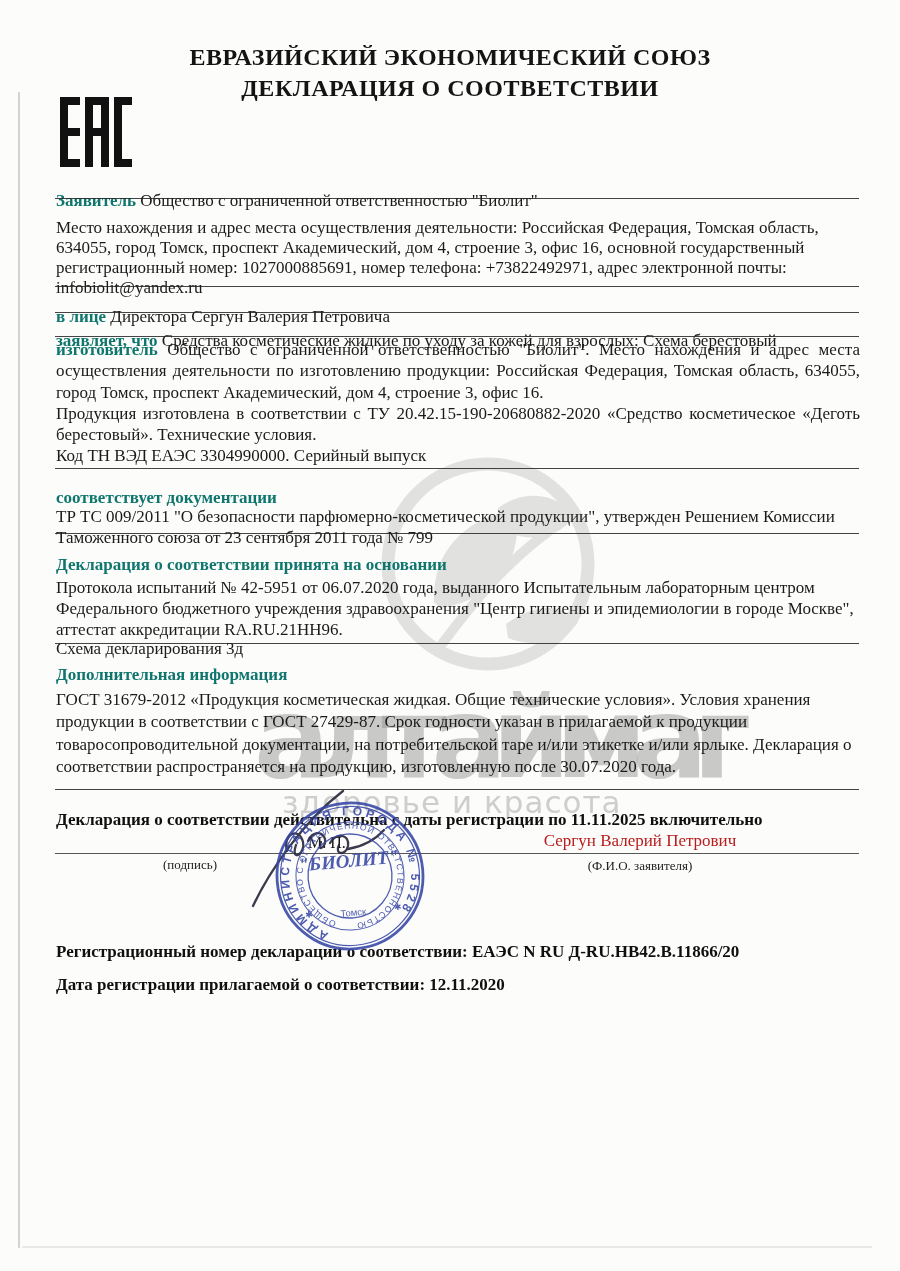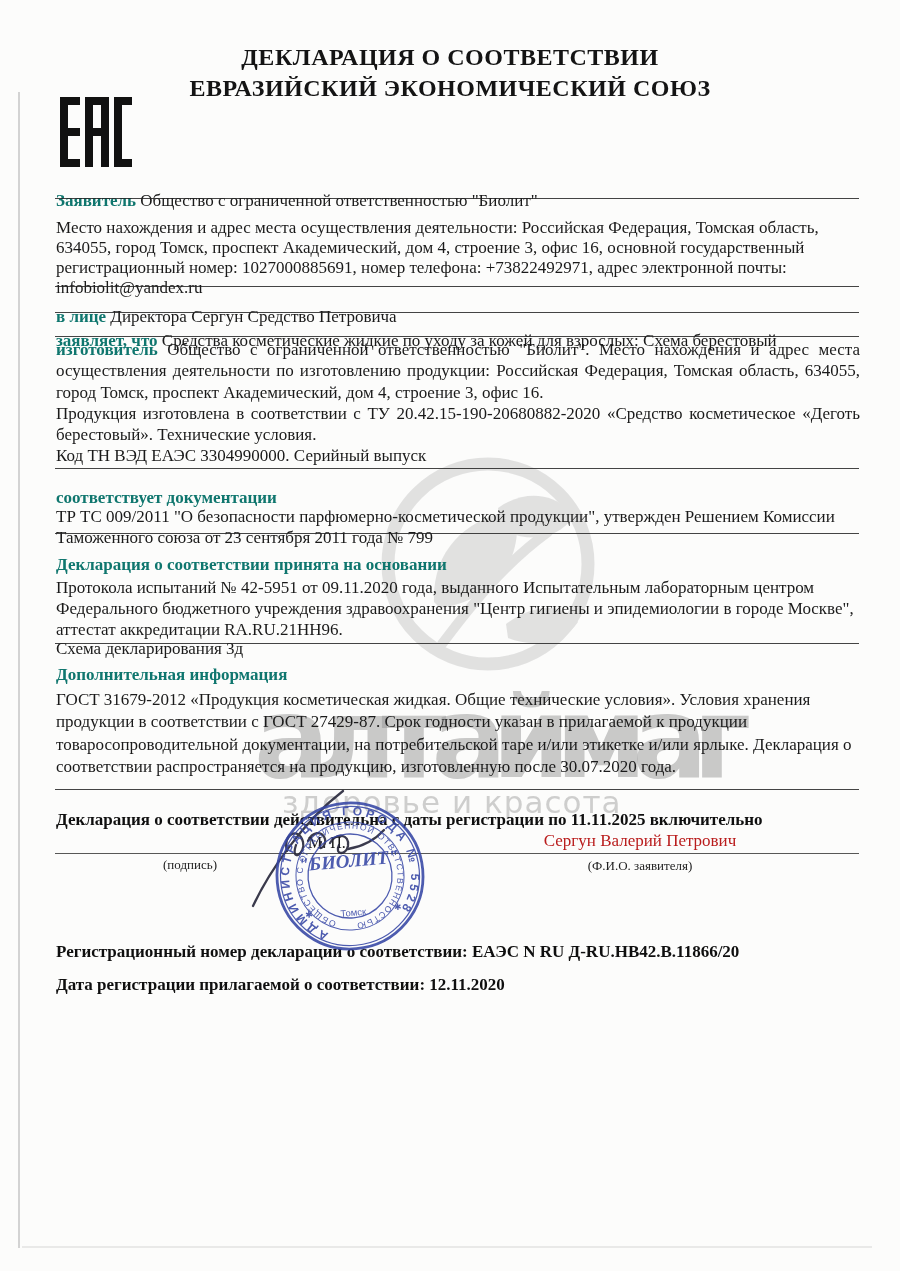--- a/index.html
+++ b/index.html
@@ -59,22 +59,22 @@
     <circle cx="112" cy="112" r="100" fill="none" stroke="#8f8f8f" stroke-width="13"></circle>
     <path d="M58,150 C56,100 88,66 140,58 C148,112 116,148 64,156 Z" fill="#8f8f8f"></path>
     <path d="M122,56 C150,36 182,42 198,64 C182,88 150,92 124,76 Z" fill="#8f8f8f"></path>
     <path d="M130,172 C160,150 188,152 202,170 C188,192 156,196 132,186 Z" fill="#8f8f8f"></path>
     <path d="M66,192 C96,152 128,112 172,80" fill="none" stroke="#8f8f8f" stroke-width="10" stroke-linecap="round"></path>
   </svg>
 
   <div class="layer-text">
 
     <div class="title">
+      <div>ЕВРАЗИЙСКИЙ ЭКОНОМИЧЕСКИЙ СОЮЗ</div>
       <div>ДЕКЛАРАЦИЯ О СООТВЕТСТВИИ</div>
-      <div>ЕВРАЗИЙСКИЙ ЭКОНОМИЧЕСКИЙ СОЮЗ</div>
     </div>
 
     <svg class="eac" width="72" height="72" viewBox="0 0 72 72">
       <g fill="#111">
         <rect x="0" y="1" width="8" height="70"></rect>
           <rect x="8" y="1" width="12" height="8"></rect>
         <rect x="8" y="32" width="12" height="8"></rect>
           <rect x="8" y="63" width="12" height="8"></rect>
         <rect x="25" y="1" width="8" height="70"></rect>
           <rect x="41" y="1" width="8" height="70"></rect>
@@ -85,39 +85,39 @@
         <rect x="62" y="63" width="10" height="8"></rect>
       </g>
     </svg>
 
     <p class="tx" style="top:173px"><b>Заявитель</b> <span>Общество с ограниченной ответственностью "Биолит"</span></p>
     <div class="hline" style="top:198px"></div>
 
     <p class="tx" style="top:201px;line-height:20px">Место нахождения и адрес места осуществления деятельности: Российская Федерация, Томская область, 634055, город Томск, проспект Академический, дом 4, строение 3, офис 16, основной государственный регистрационный номер: 1027000885691, номер телефона: +73822492971, адрес электронной почты: infobiolit@yandex.ru</p>
     <div class="hline" style="top:286px"></div>
 
-    <p class="tx" style="top:289px"><b>в лице</b> <span>Директора Сергун Средство Петровича</span></p>
+    <p class="tx" style="top:289px"><b>в лице</b> <span>Директора Сергун Валерия Петровича</span></p>
     <div class="hline" style="top:312px"></div>
 
     <p class="tx" style="top:313px"><b>заявляет, что</b> <span>Средства косметические жидкие по уходу за кожей для взрослых: Схема берестовый</span></p>
     <div class="hline" style="top:336px"></div>
 
     <div class="tx" style="top:339px;line-height:21.3px">
       <span class="just" style="display:block"><b>изготовитель</b> <span>Общество с ограниченной ответственностью "Биолит". Место нахождения и адрес места осуществления деятельности по изготовлению продукции: Российская Федерация, Томская область, 634055, город Томск, проспект Академический, дом 4, строение 3, офис 16.</span></span>
       <span class="just" style="display:block">Продукция изготовлена в соответствии с ТУ 20.42.15-190-20680882-2020 «Средство косметическое «Деготь берестовый». Технические условия.</span>
       <span style="display:block">Код ТН ВЭД ЕАЭС 3304990000. Серийный выпуск</span>
     </div>
     <div class="hline" style="top:468px"></div>
 
     <p class="tx" style="top:470px"><b>соответствует документации</b></p>
     <p class="tx" style="top:489px;line-height:21px">ТР ТС 009/2011 "О безопасности парфюмерно-косметической продукции", утвержден Решением Комиссии Таможенного союза от 23 сентября 2011 года № 799</p>
     <div class="hline" style="top:533px"></div>
 
     <p class="tx" style="top:537px"><b>Декларация о соответствии принята на основании</b></p>
-    <p class="tx" style="top:560px;line-height:21px">Протокола испытаний № 42-5951 от 09.11.2020 года, выданного Испытательным лабораторным центром Федерального бюджетного учреждения здравоохранения "Центр гигиены и эпидемиологии в городе Москве", аттестат аккредитации RA.RU.21НН96.</p>
+    <p class="tx" style="top:560px;line-height:21px">Протокола испытаний № 42-5951 от 06.07.2020 года, выданного Испытательным лабораторным центром Федерального бюджетного учреждения здравоохранения "Центр гигиены и эпидемиологии в городе Москве", аттестат аккредитации RA.RU.21НН96.</p>
     <p class="tx" style="top:621px">Схема декларирования 3д</p>
     <div class="hline" style="top:643px"></div>
 
     <p class="tx" style="top:647px"><b>Дополнительная информация</b></p>
     <p class="tx" style="top:672px;line-height:22.4px">ГОСТ 31679-2012 «Продукция косметическая жидкая. Общие технические условия». Условия хранения продукции в соответствии с ГОСТ 27429-87. Срок годности указан в прилагаемой к продукции товаросопроводительной документации, на потребительской таре и/или этикетке и/или ярлыке. Декларация о соответствии распространяется на продукцию, изготовленную после 30.07.2020 года.</p>
     <div class="hline" style="top:789px"></div>
 
     <p class="tx boldline" style="top:792px">Декларация о соответствии действительна с даты регистрации по 11.11.2025 включительно</p>
 
     <div class="sig-line"></div>

